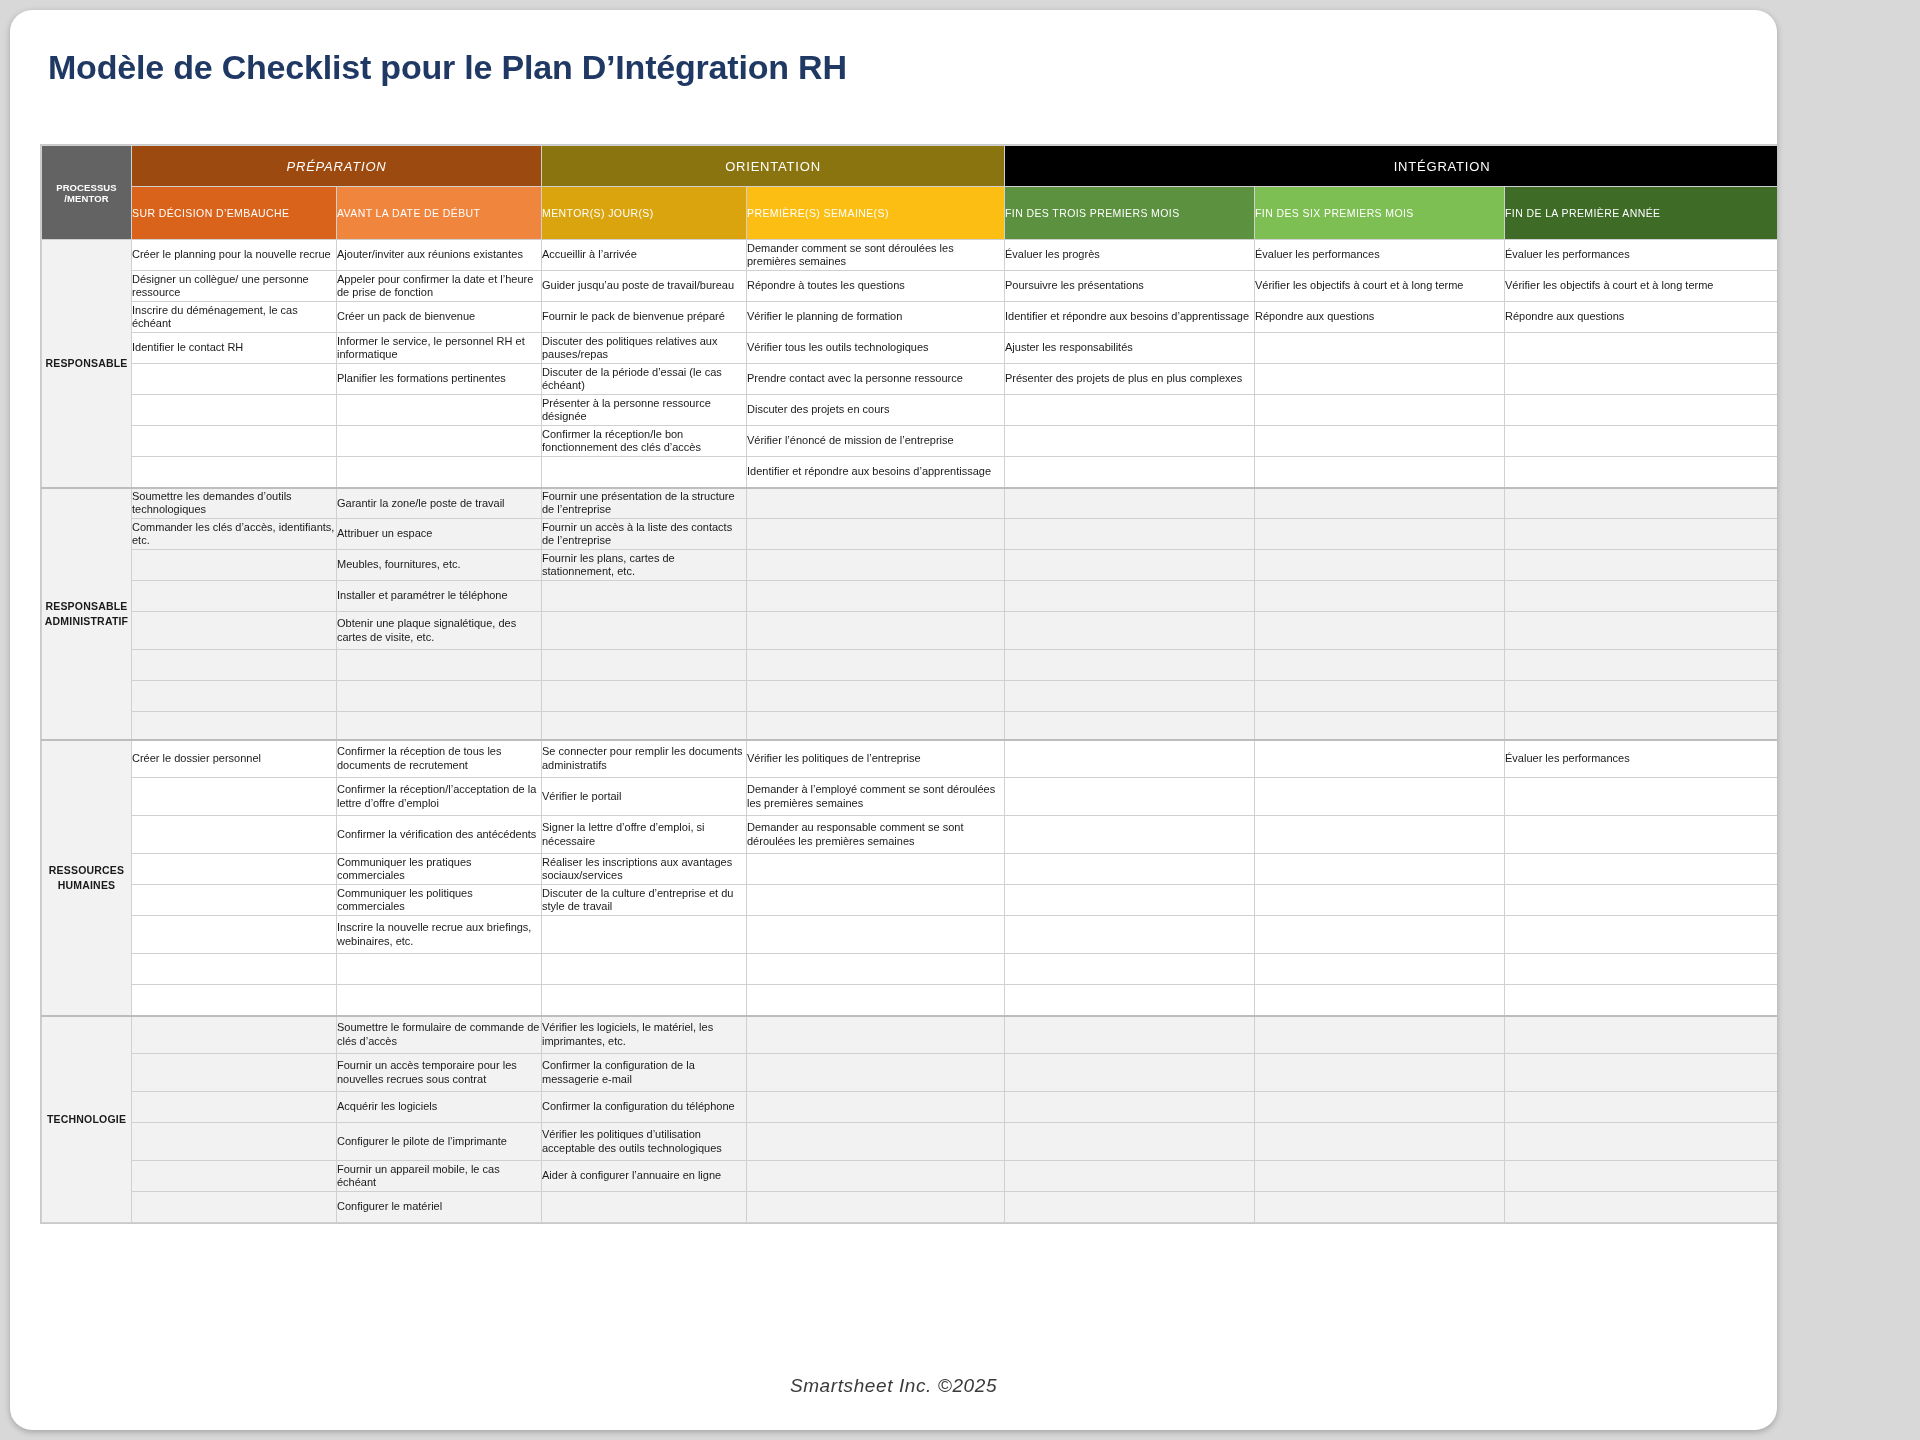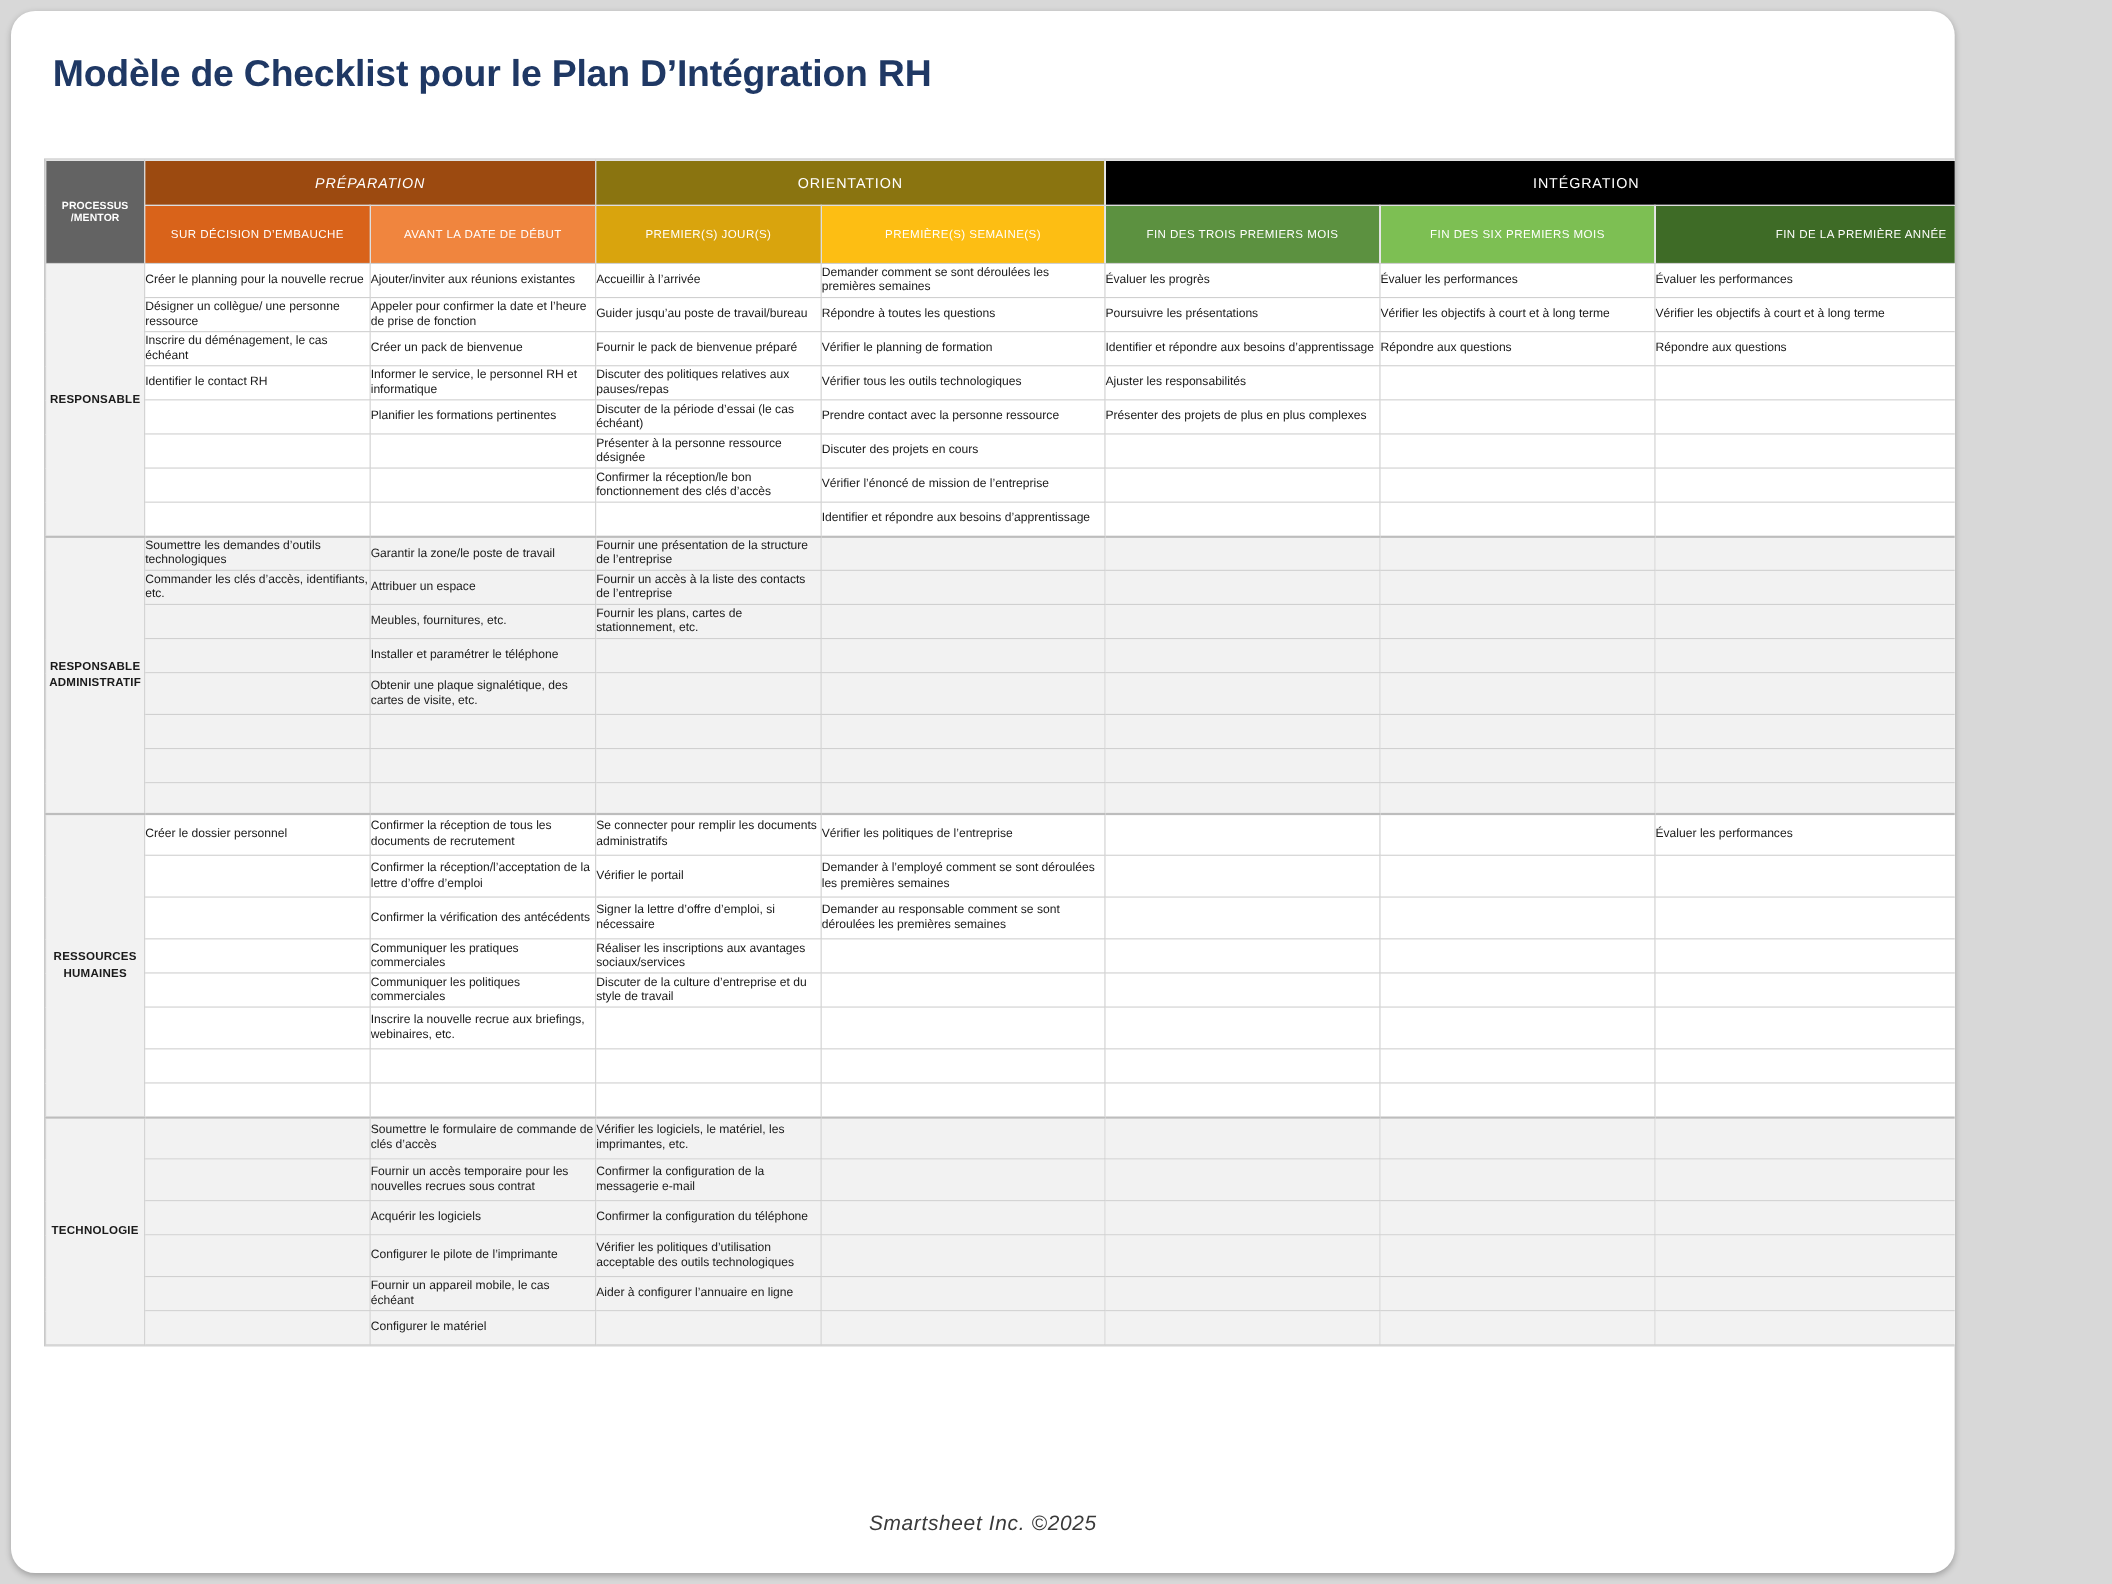--- a/index.html
+++ b/index.html
@@ -60,21 +60,21 @@
     color: #ffffff;
     font-size: 13px;
     text-align: center;
     height: 41px;
     letter-spacing: 0.8px;
     font-weight: normal;
   }
   .sub {
     color: #ffffff;
     font-size: 10.5px;
-    text-align: center;
+    text-align: left;
     height: 53px;
     letter-spacing: 0.4px;
     font-weight: normal;
     padding: 2px 4px;
   }
   .grp-prep { background: #9c4a10; font-style: italic; }
   .grp-orient { background: #8a7410; }
   .grp-integ { background: #000000; }
   .sub-a { background: #d9631a; }
   .sub-b { background: #f0853e; }
@@ -141,21 +141,21 @@
       <thead>
         <tr>
           <th class="hdr-mentor" rowspan="2">PROCESSUS /MENTOR</th>
           <th class="grp grp-prep" colspan="2">PRÉPARATION</th>
           <th class="grp grp-orient" colspan="2">ORIENTATION</th>
           <th class="grp grp-integ" colspan="3">INTÉGRATION</th>
         </tr>
         <tr>
           <th class="sub sub-a">SUR DÉCISION D’EMBAUCHE</th>
           <th class="sub sub-b">AVANT LA DATE DE DÉBUT</th>
-          <th class="sub sub-c">PREMIER(S) JOUR(S)</th>
+          <th class="sub sub-c">MENTOR(S) JOUR(S)</th>
           <th class="sub sub-d">PREMIÈRE(S) SEMAINE(S)</th>
           <th class="sub sub-e">FIN DES TROIS PREMIERS MOIS</th>
           <th class="sub sub-f">FIN DES SIX PREMIERS MOIS</th>
           <th class="sub sub-g">FIN DE LA PREMIÈRE ANNÉE</th>
         </tr>
       </thead>
       <tbody id="table-body">
           <tr style="height: 31px;">
             <td class="rowlabel" rowspan="8">RESPONSABLE</td>
             <td class="cell">Créer le planning pour la nouvelle recrue</td>

